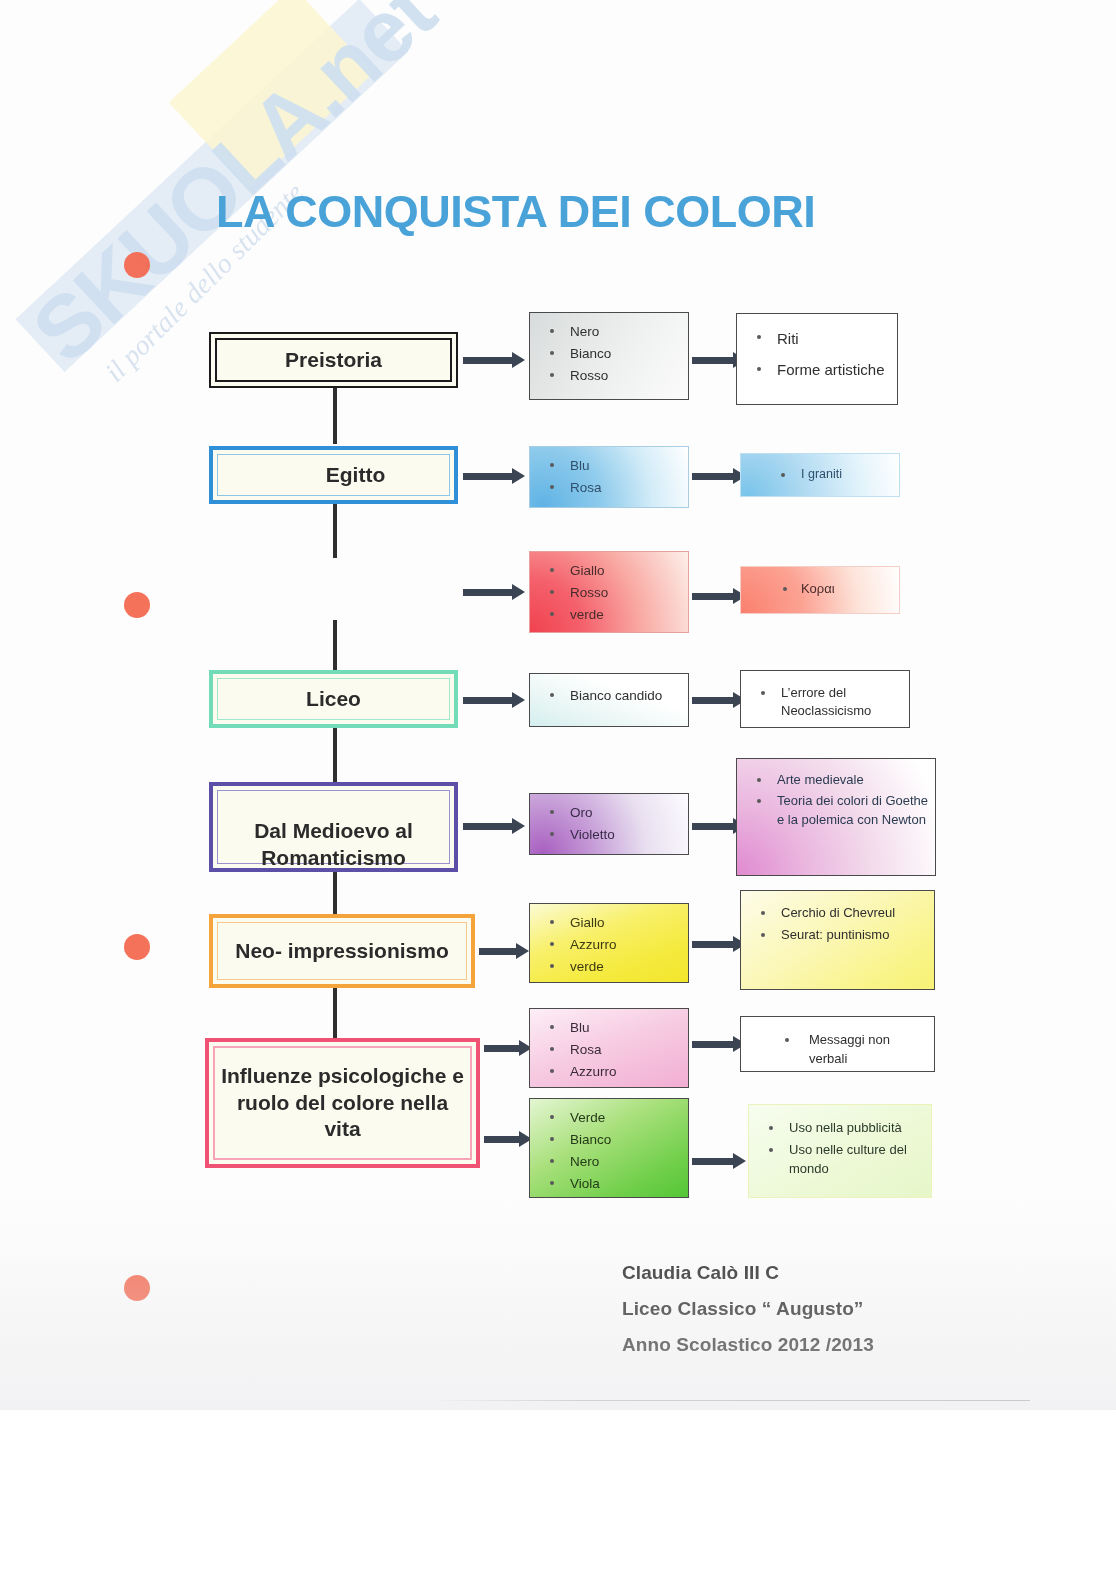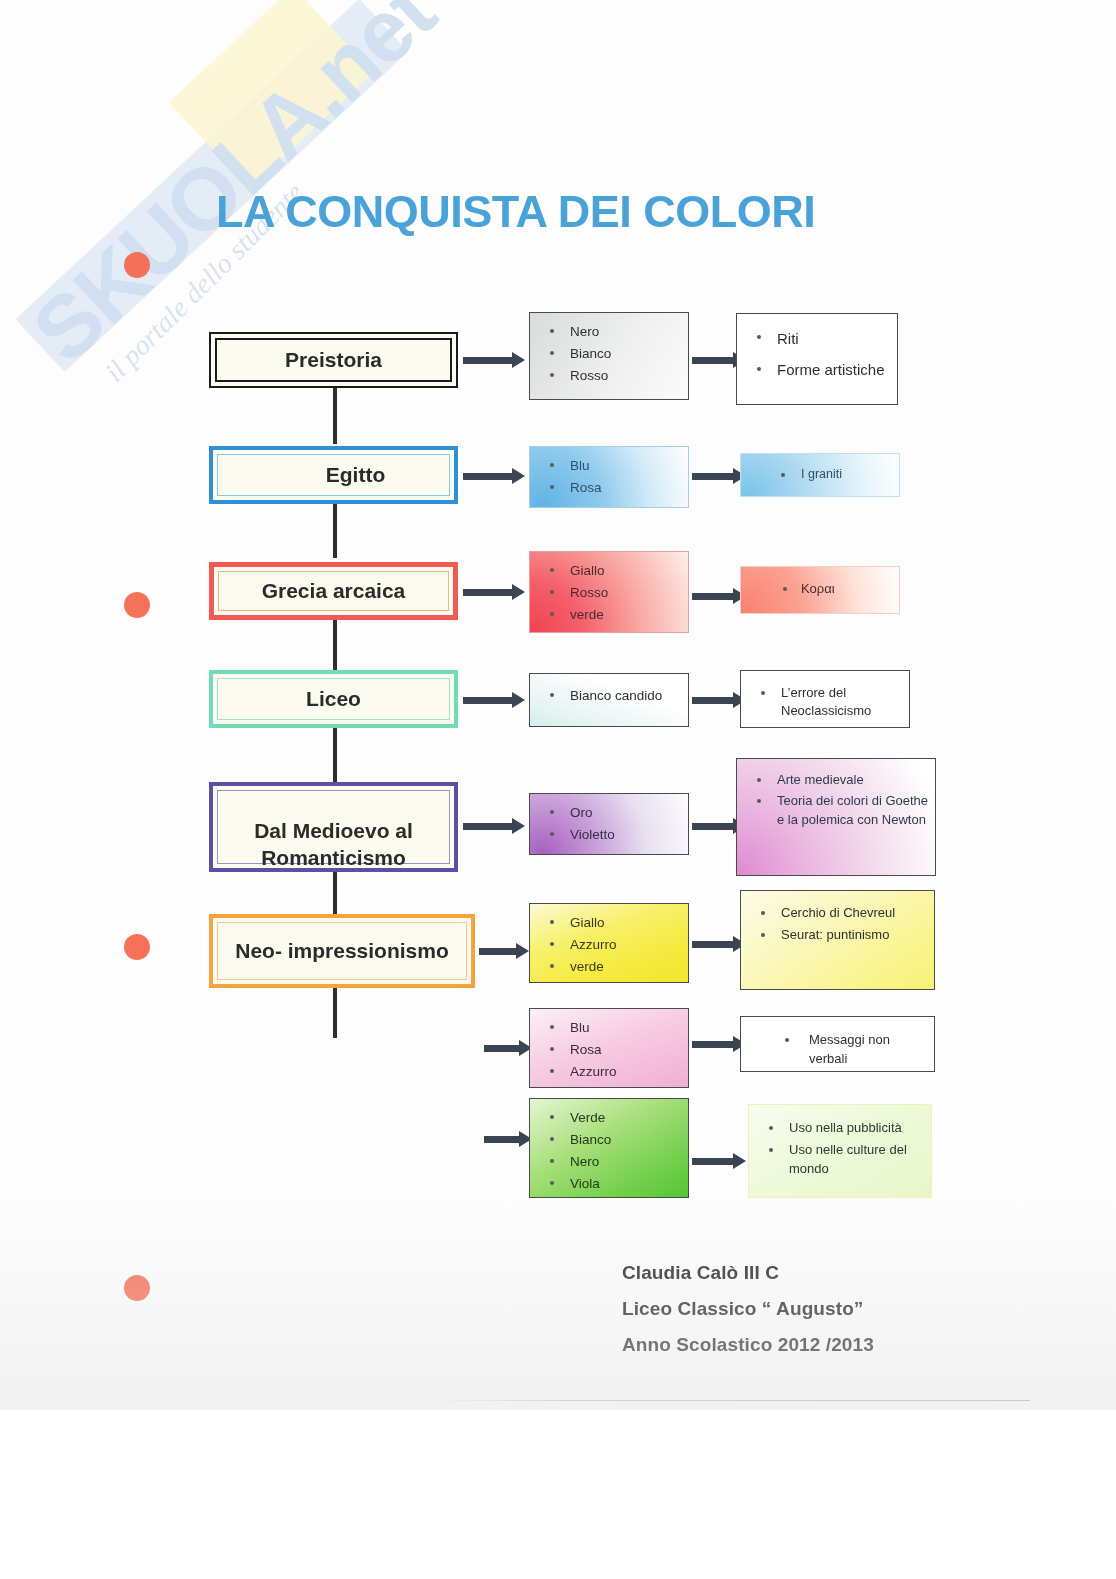--- a/index.html
+++ b/index.html
@@ -202,24 +202,20 @@
         <div class="head" style="left:41px;"></div>
     </div>
 
     <div class="cbox" data-name="result-box-egitto" style="left:740px;top:453px;width:160px;height:44px;border:1px solid #bfe0f2;padding-top:12px;background:radial-gradient(circle at 4% 100%,#79c4ea 0%,#aed9f1 35%,#e2f3fb 72%,#ffffff 100%);">
       <ul>
         <li style="padding-left:50px;font-size:12.5px;color:#2f4f6b;" data-name="list-item">I graniti</li>
       </ul>
     </div>
     <style>#stage [data-name="result-box-egitto"] li::before{left:30px;}</style>
 
-    <div class="lbox" data-name="topic-box-grecia" style="left:209px;top:562px;width:249px;height:58px;border:5px solid #ef5b52;">
-      <div class="inner" style="border:1px solid #f2b27f;"></div>
-      <span class="lbl" style="font-size:21px;" data-name="topic-label">Grecia arcaica</span>
-    </div>
 
     <div class="arrow" style="left:463px;top:586px;width:62px;" data-name="arrow-grecia-colors">
       <div class="shaft" style="width:50px;"></div>
         <div class="head" style="left:49px;"></div>
     </div>
 
     <div class="cbox" data-name="colors-box-grecia" style="left:529px;top:551px;width:160px;height:82px;border:1px solid #e89f9f;background:radial-gradient(circle at 0% 100%,#f0424f 0%,#f4616c 30%,#f9a8a2 62%,#fdf0ea 100%);">
       <ul>
         <li style="color:#4a2b2b;" data-name="list-item">Giallo</li>
         <li style="color:#4a2b2b;" data-name="list-item">Rosso</li>
@@ -318,20 +314,24 @@
         <div class="head" style="left:41px;"></div>
     </div>
 
     <div class="cbox" data-name="result-box-neoimpressionismo" style="left:740px;top:890px;width:195px;height:100px;padding-top:13px;background:linear-gradient(145deg,#fdfce8 0%,#fbf7b6 45%,#f9f488 80%,#f8f276 100%);">
       <ul>
         <li style="font-size:13px;line-height:1.45;color:#2e2e2e;" data-name="list-item">Cerchio di Chevreul</li>
         <li style="font-size:13px;line-height:1.45;color:#2e2e2e;" data-name="list-item">Seurat: puntinismo</li>
       </ul>
     </div>
 
+    <div class="lbox" data-name="topic-box-influenze" style="left:205px;top:1038px;width:275px;height:130px;border:4px solid #ef5272;">
+      <div class="inner" style="border:2px solid #f7a3b8;"></div>
+      <span class="lbl" style="font-size:21px;" data-name="topic-label">Influenze psicologiche e ruolo del colore nella vita</span>
+    </div>
 
     <div class="arrow" style="left:484px;top:1042px;width:48px;" data-name="arrow-influenze-colors-1">
       <div class="shaft" style="width:36px;"></div>
         <div class="head" style="left:35px;"></div>
     </div>
 
     <div class="cbox" data-name="colors-box-influenze-1" style="left:529px;top:1008px;width:160px;height:80px;background:linear-gradient(160deg,#fdeef6 0%,#f7cde3 45%,#f2aed3 100%);">
       <ul>
         <li style="color:#3a2b3a;" data-name="list-item">Blu</li>
         <li style="color:#3a2b3a;" data-name="list-item">Rosa</li>

